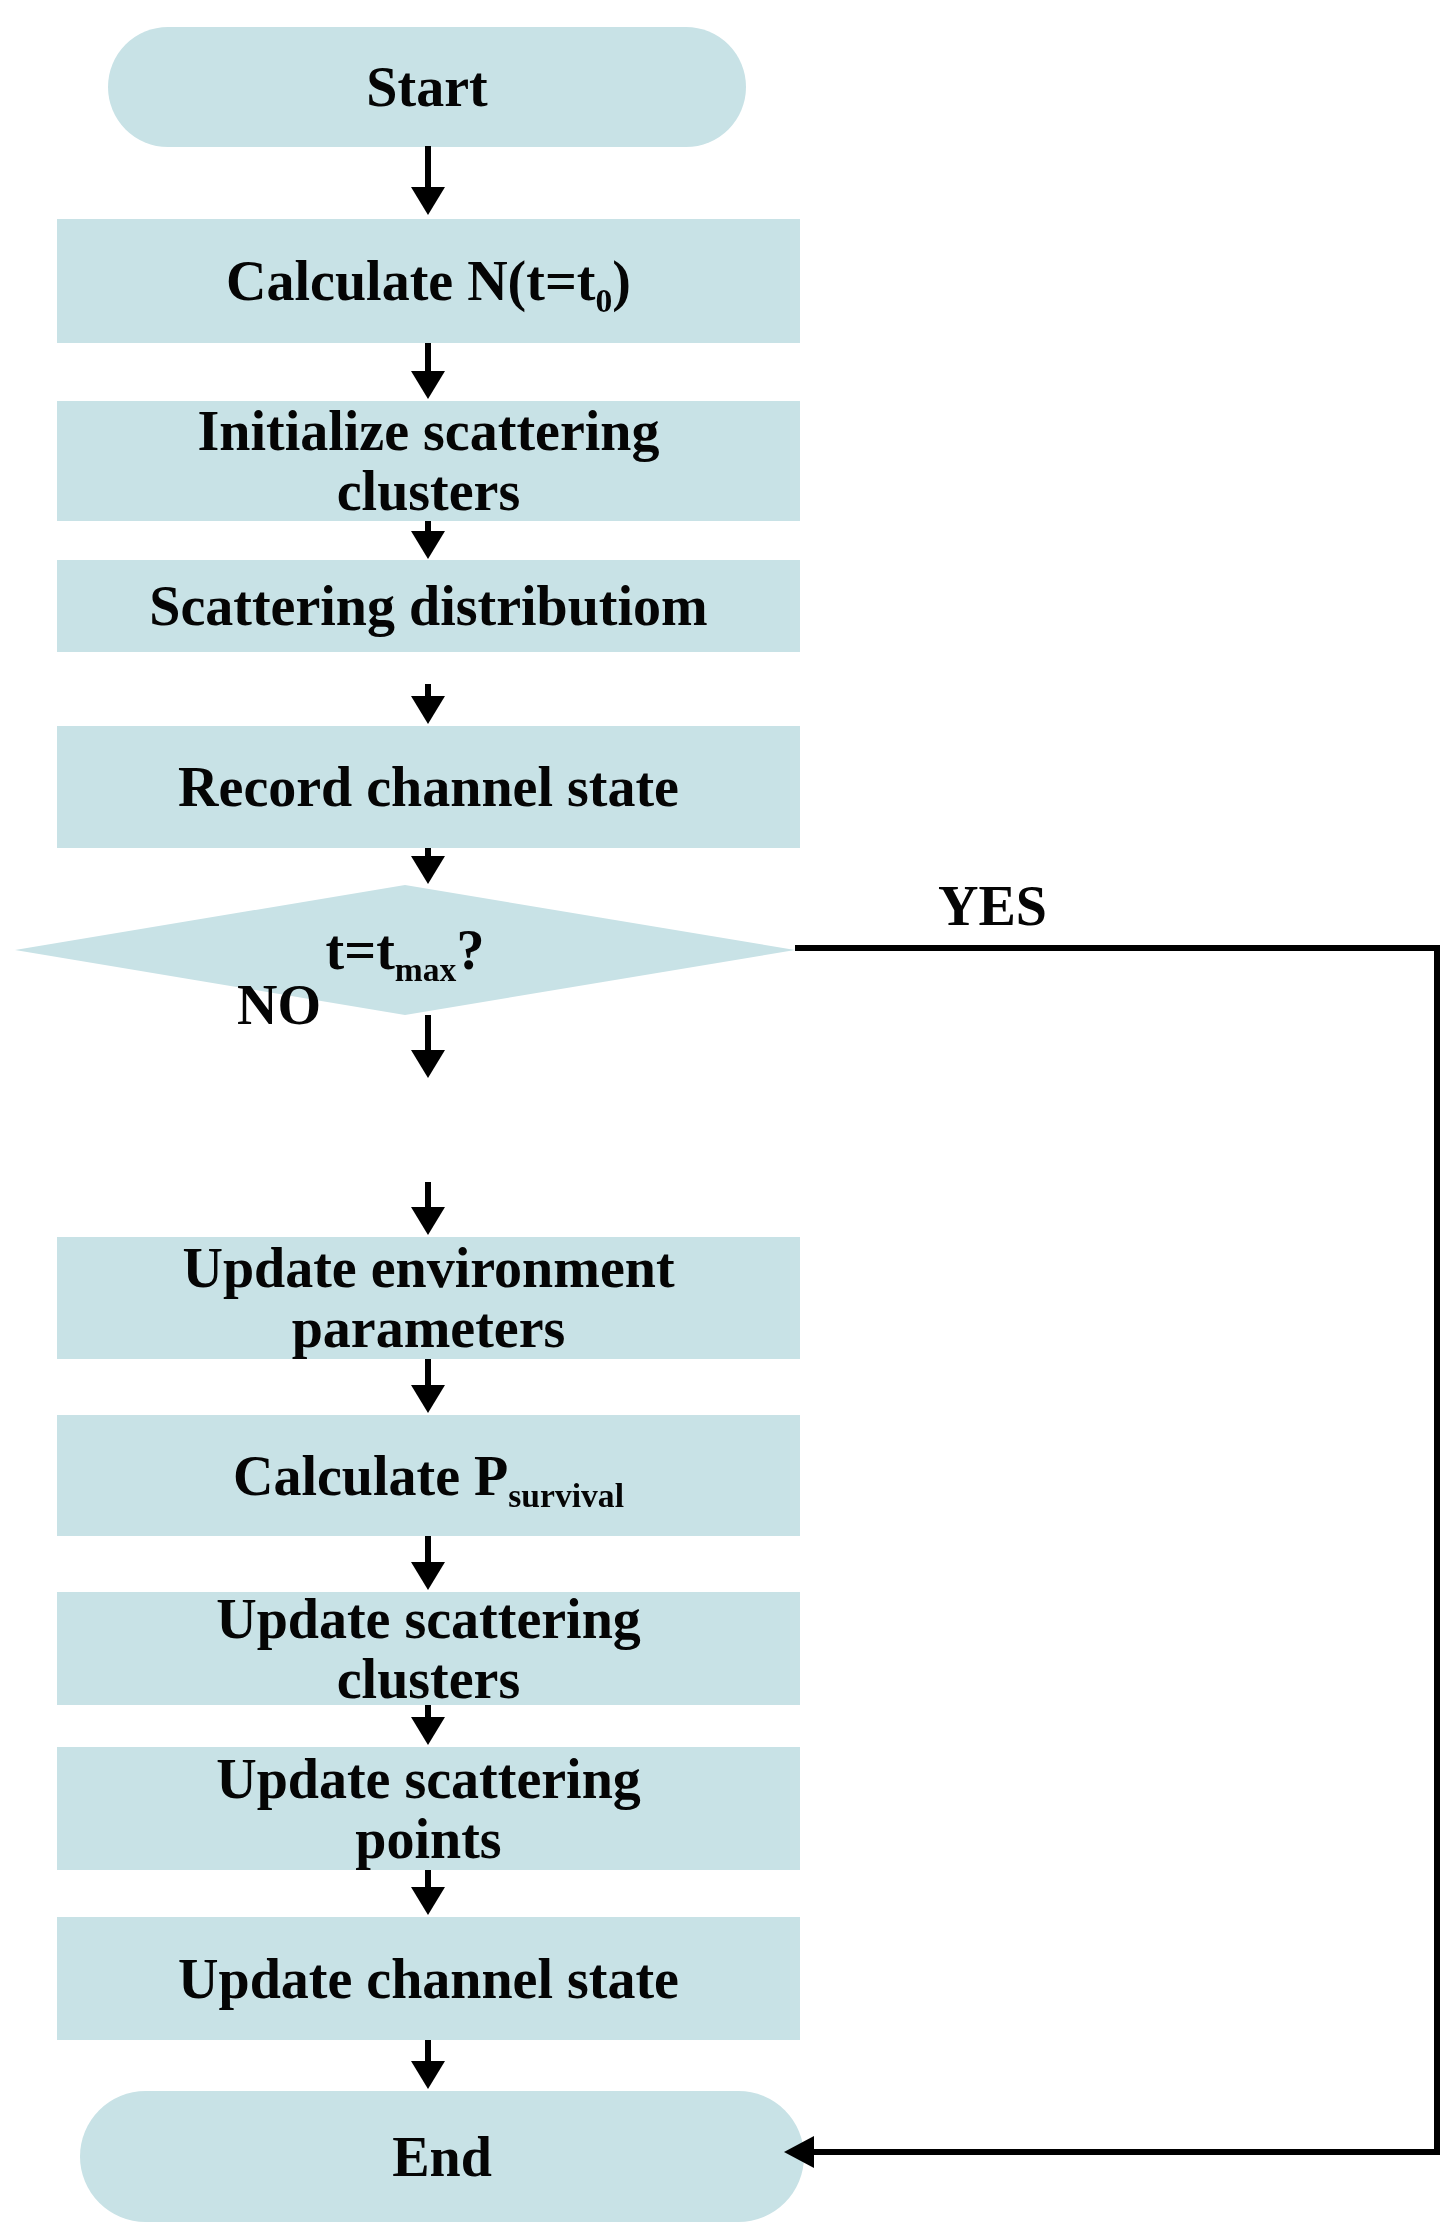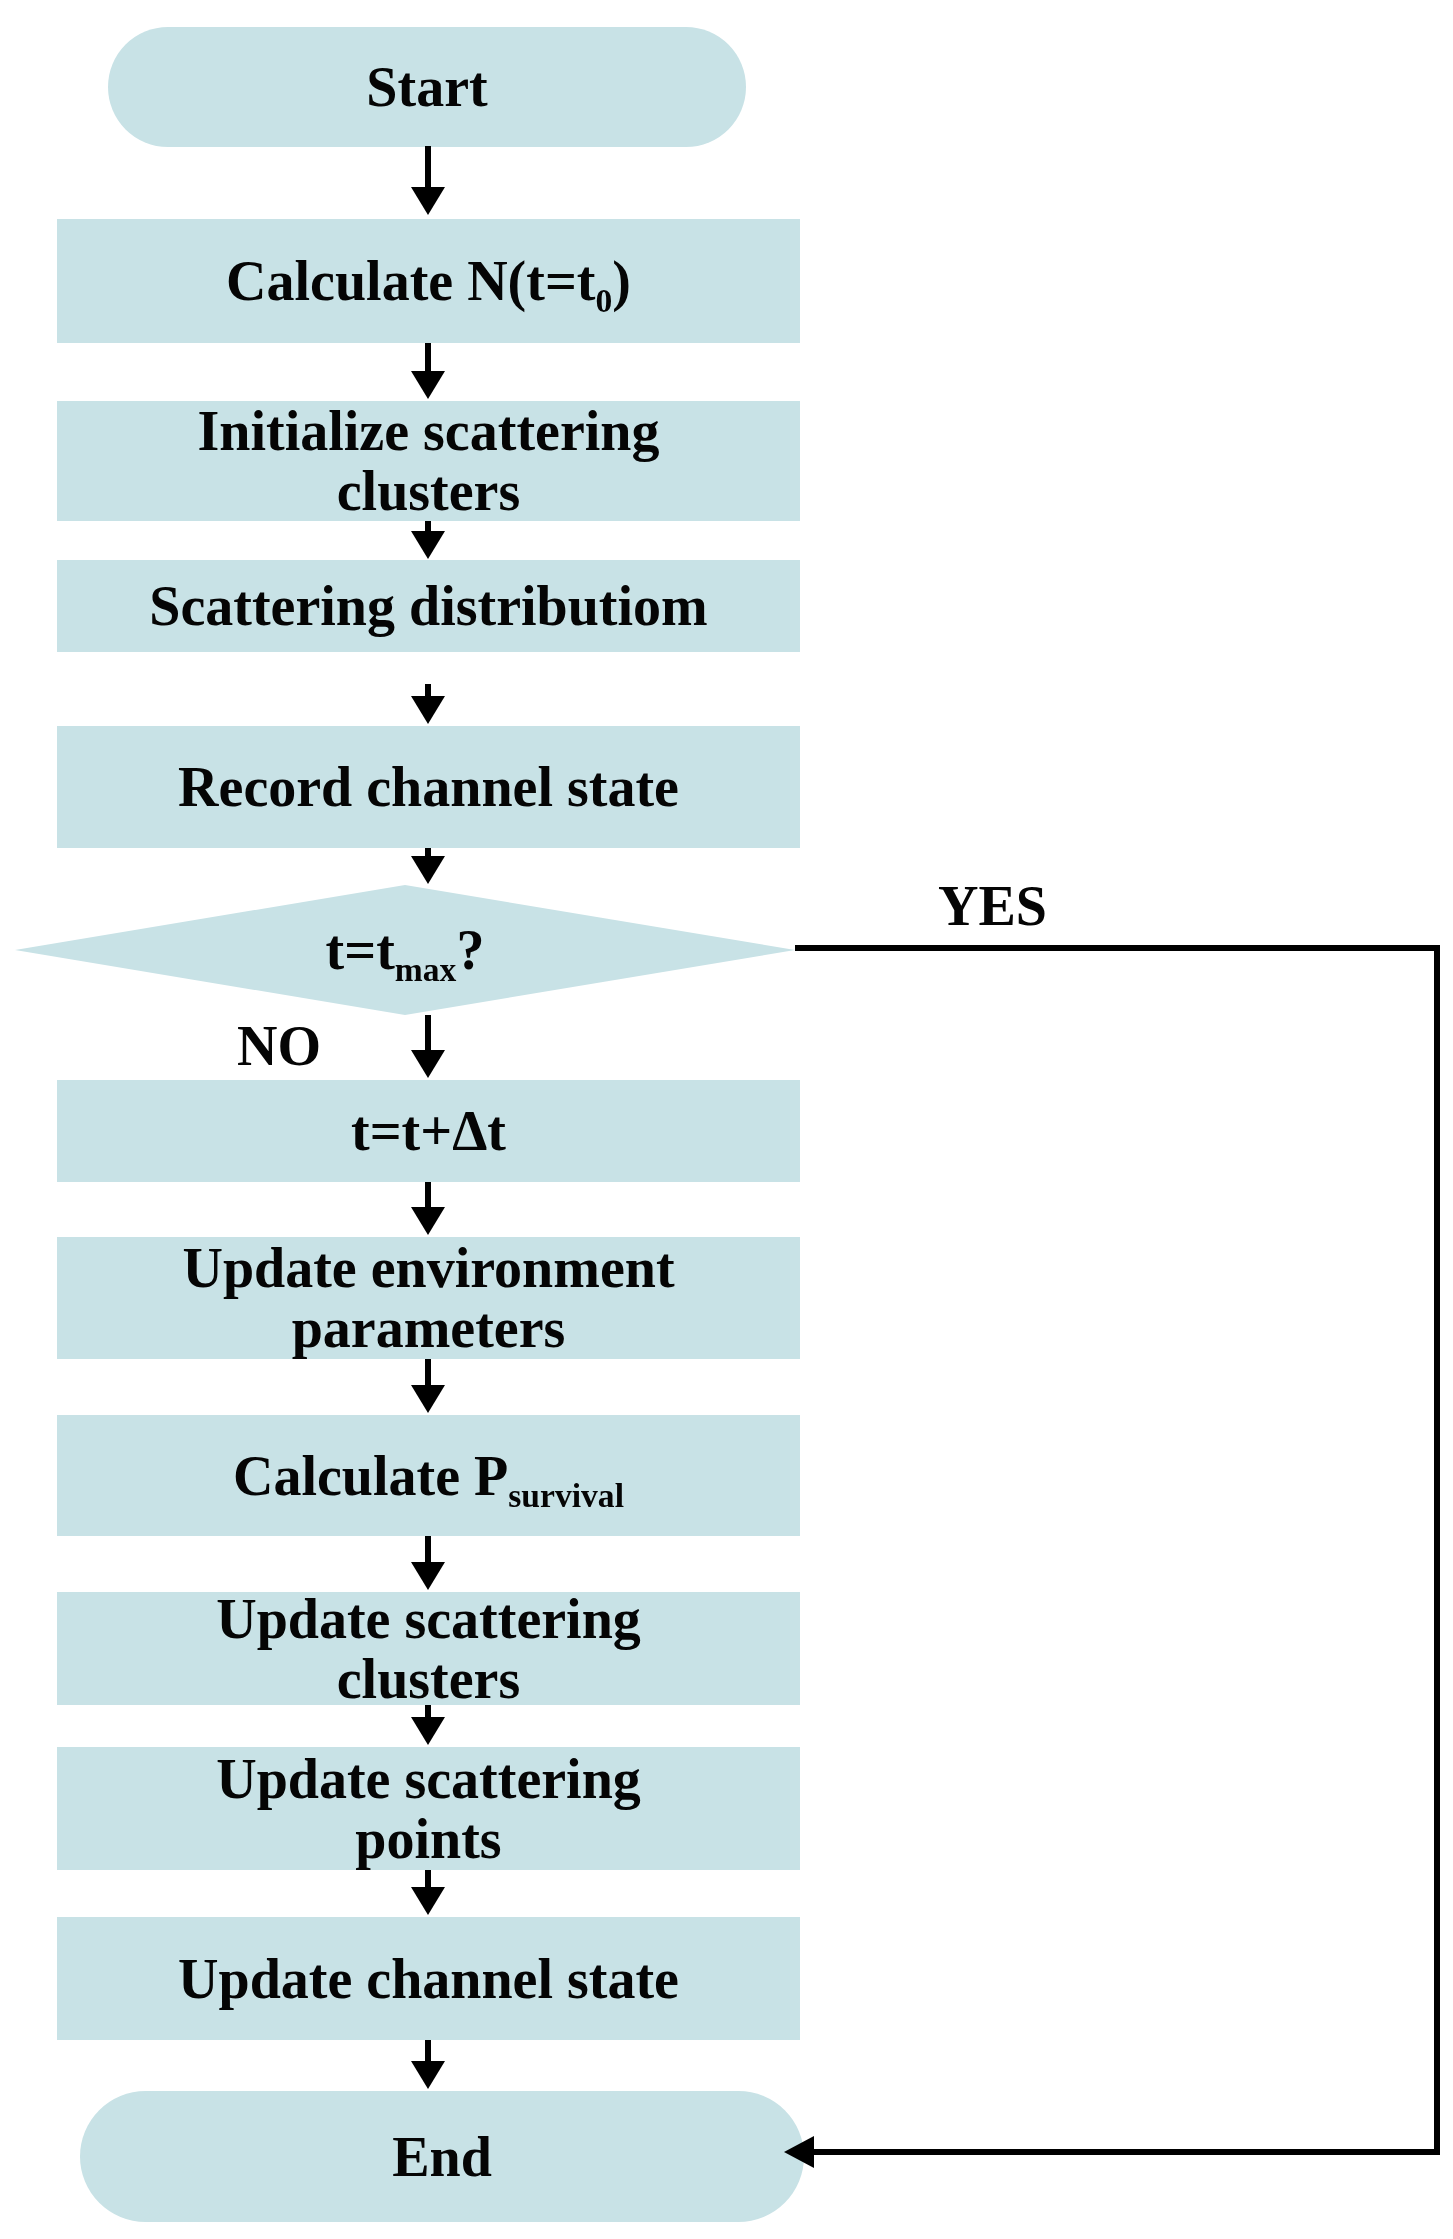--- a/index.html
+++ b/index.html
@@ -64,23 +64,20 @@
   </div>
 
   <div class="node" style="left:57px;top:726px;width:743px;height:122px;">
     <span>Record channel state</span>
   </div>
 
   <div class="node diamond" style="left:15px;top:885px;width:780px;height:130px;justify-content:center;">
     <span><span>t=t</span><sub class="sb">max</sub><span>?</span></span>
   </div>
 
-  <div class="node" style="left:57px;top:1080px;width:743px;height:102px;">
-    <span>t=t+Δt</span>
-  </div>
 
   <div class="node" style="left:57px;top:1237px;width:743px;height:122px;">
     <span>Update environment</span>
     <span>parameters</span>
   </div>
 
   <div class="node" style="left:57px;top:1415px;width:743px;height:121px;">
     <span><span>Calculate P</span><sub class="sb">survival</sub><span></span></span>
   </div>
 
@@ -150,15 +147,15 @@
       <i class="stem"></i>
       <i class="head"></i>
     </div>
 
   <div class="seg" style="left:795px;top:945px;width:645px;height:6px;"></div>
   <div class="seg" style="left:1434px;top:945px;width:6px;height:1210px;"></div>
   <div class="seg" style="left:812px;top:2149px;width:628px;height:6px;"></div>
   <div class="head-left" style="left:784px;top:2136px;"></div>
 
   <div class="lbl" style="left:938px;top:878px;">YES</div>
-  <div class="lbl" style="left:237px;top:1018px;">NO</div>
+  <div class="lbl" style="left:237px;top:977px;">NO</div>
 
 </div>
 
 </body></html>

